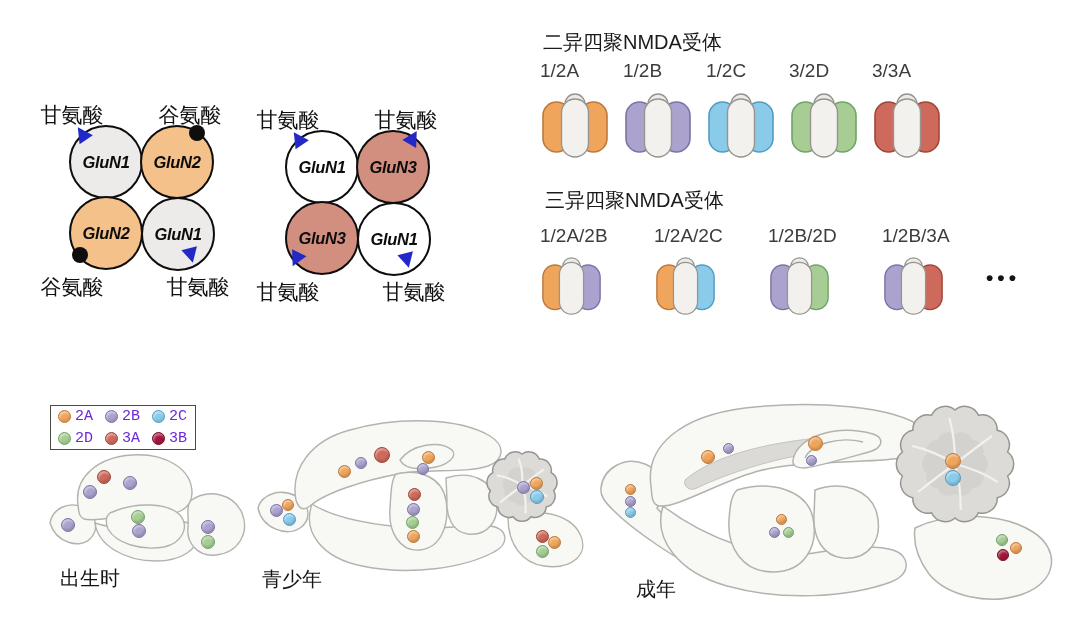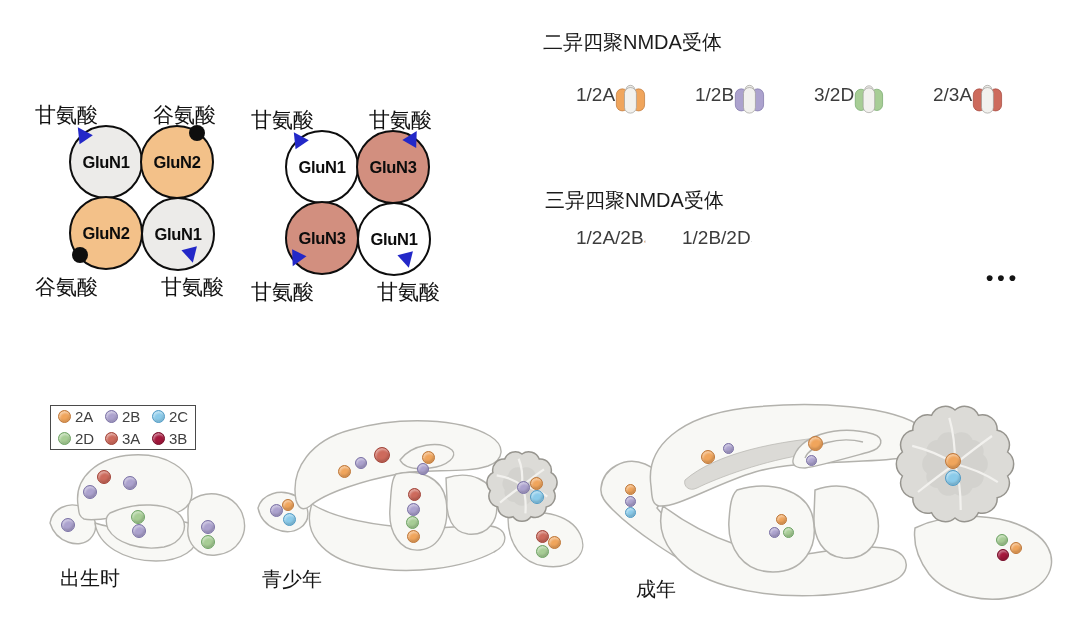--- a/index.html
+++ b/index.html
@@ -12,51 +12,51 @@
   #tri-title{left:545px;top:187px;font-size:20px;}
   #expression-title{left:273px;top:357px;font-size:21px;}
 
   
   .tetramer{position:absolute;width:150px;height:150px;}
   #tetramer-0{left:69px;top:125px;}
   #tetramer-1{left:285px;top:130px;}
   .subunit{position:absolute;width:74px;height:74px;border-radius:50%;
            border:2.6px solid #0d0d0d;box-sizing:border-box;
            display:flex;align-items:center;justify-content:center;}
-  .subunit span{font-weight:bold;font-size:16.5px;color:#0c0c0c;letter-spacing:-0.3px;}
+  .subunit span{font-weight:bold;font-size:16.5px;color:#0c0c0c;letter-spacing:-0.3px;font-style:italic;}
   .pos-tl{left:0;top:0;} .pos-tr{left:71px;top:0;} .pos-bl{left:0;top:71px;} .pos-br{left:72px;top:72px;}
-  .lig{position:absolute;width:74px;font-size:21px;color:#111;white-space:nowrap;}
+  .lig{position:absolute;width:74px;font-size:21px;text-align:center;color:#111;white-space:nowrap;}
   .lig-tl{left:-34px;top:-24px;} .lig-tr{left:84px;top:-24px;}
   .lig-bl{left:-34px;top:148px;} .lig-br{left:92px;top:148px;}
   .site{position:absolute;z-index:3;}
   .site-tl{left:5px;top:1px;} .site-tr{left:120px;top:0px;}
   .site-bl{left:3px;top:122px;} .site-br{left:114px;top:123px;}
   .tri-up{display:block;width:0;height:0;border-left:8.5px solid transparent;border-right:8.5px solid transparent;border-bottom:15px solid #2328C8;}
   .tri-down{display:block;width:0;height:0;border-left:8.5px solid transparent;border-right:8.5px solid transparent;border-top:15px solid #2328C8;}
   .site-tl .tri-up{transform:rotate(-34deg);} .site-tr .tri-up{transform:rotate(30deg);}
   .site-bl .tri-down{transform:rotate(26deg);} .site-br .tri-down{transform:rotate(-14deg);}
   .glu-dot{display:block;width:16px;height:16px;border-radius:50%;background:#0e0e0e;}
 
   
   .receptor-row{position:absolute;display:flex;}
   #di-row{left:540px;top:59px;gap:13px;}
-  #tri-row{left:540px;top:206px;}
-  .receptor{width:70px;display:flex;flex-direction:row;align-items:center;margin-left:36px;}
+  #tri-row{left:540px;top:224px;gap:44px;}
+  .receptor{width:70px;display:flex;flex-direction:column;align-items:flex-start;}
   .rlabel{font-size:19px;color:#3c3c3c;height:26px;line-height:24px;white-space:nowrap;text-align:center;}
   #di-row .receptor svg{margin-top:7px;} #tri-row .receptor svg{margin-top:6px;}
   #ellipsis{left:986px;top:266px;font-size:21px;font-weight:bold;letter-spacing:4px;color:#141414;}
 
   
   #legend{left:50px;top:405px;width:146px;height:45px;border:1.6px solid #4a4a4a;background:#fff;
           box-sizing:border-box;display:grid;grid-template-columns:47px 47px 47px;
           grid-template-rows:1fr 1fr;align-items:center;padding-left:7px;z-index:6;}
   .legend-item{display:flex;align-items:center;gap:4px;}
   .ldot{width:13px;height:13px;border-radius:50%;box-sizing:border-box;
         box-shadow:inset -1px -2px 2px rgba(0,0,0,0.10), inset 1px 2px 2px rgba(255,255,255,0.45);}
-  .llabel{font-size:15px;color:#404040;}
+  .llabel{font-size:15px;color:#6d28d9;font-family:Liberation Mono, monospace;}
 
   
   .brain-svg{position:absolute;}
   #dots-layer{position:absolute;left:0;top:0;width:1092px;height:632px;z-index:5;pointer-events:none;}
   .bdot{position:absolute;border-radius:50%;box-sizing:border-box;
         box-shadow:inset -1px -2px 2px rgba(0,0,0,0.14), inset 1px 2px 2px rgba(255,255,255,0.4);}
   .stage-label{position:absolute;font-size:20px;color:#151515;z-index:6;}
   #stage-0-label{left:60px;top:565px;} #stage-1-label{left:262px;top:566px;} #stage-2-label{left:636px;top:576px;}
 </style>
 </head>
@@ -141,54 +141,81 @@
       <div class="receptor">
         <div class="rlabel">1/2B</div>
         <svg width="70" height="66" viewBox="0 0 70 66">
           <rect x="25" y="2" width="20" height="36" rx="10" fill="#ECEBE8" stroke="#96948F" stroke-width="1.4"></rect>
           <rect x="3" y="10" width="27" height="50" rx="13.5" fill="#ACA2CE" stroke="#7C73A6" stroke-width="1.6"></rect>
           <rect x="40" y="10" width="27" height="50" rx="13.5" fill="#ACA2CE" stroke="#7C73A6" stroke-width="1.6"></rect>
           <rect x="21.5" y="7" width="27" height="58" rx="13.5" fill="#F2F1EE" stroke="#96948F" stroke-width="1.4"></rect>
         </svg>
       </div>
       <div class="receptor">
+        <div class="rlabel">1/2C</div>
+        <svg width="70" height="66" viewBox="0 0 70 66">
+          <rect x="25" y="2" width="20" height="36" rx="10" fill="#ECEBE8" stroke="#96948F" stroke-width="1.4"></rect>
+          <rect x="3" y="10" width="27" height="50" rx="13.5" fill="#8BCBEA" stroke="#529BC5" stroke-width="1.6"></rect>
+          <rect x="40" y="10" width="27" height="50" rx="13.5" fill="#8BCBEA" stroke="#529BC5" stroke-width="1.6"></rect>
+          <rect x="21.5" y="7" width="27" height="58" rx="13.5" fill="#F2F1EE" stroke="#96948F" stroke-width="1.4"></rect>
+        </svg>
+      </div>
+      <div class="receptor">
         <div class="rlabel">3/2D</div>
         <svg width="70" height="66" viewBox="0 0 70 66">
           <rect x="25" y="2" width="20" height="36" rx="10" fill="#ECEBE8" stroke="#96948F" stroke-width="1.4"></rect>
           <rect x="3" y="10" width="27" height="50" rx="13.5" fill="#A7CD95" stroke="#6FA466" stroke-width="1.6"></rect>
           <rect x="40" y="10" width="27" height="50" rx="13.5" fill="#A7CD95" stroke="#6FA466" stroke-width="1.6"></rect>
           <rect x="21.5" y="7" width="27" height="58" rx="13.5" fill="#F2F1EE" stroke="#96948F" stroke-width="1.4"></rect>
         </svg>
       </div>
       <div class="receptor">
-        <div class="rlabel">2/3A</div>
+        <div class="rlabel">3/3A</div>
         <svg width="70" height="66" viewBox="0 0 70 66">
           <rect x="25" y="2" width="20" height="36" rx="10" fill="#ECEBE8" stroke="#96948F" stroke-width="1.4"></rect>
           <rect x="3" y="10" width="27" height="50" rx="13.5" fill="#CD6A5C" stroke="#A2453A" stroke-width="1.6"></rect>
           <rect x="40" y="10" width="27" height="50" rx="13.5" fill="#CD6A5C" stroke="#A2453A" stroke-width="1.6"></rect>
           <rect x="21.5" y="7" width="27" height="58" rx="13.5" fill="#F2F1EE" stroke="#96948F" stroke-width="1.4"></rect>
         </svg>
       </div>
     </div>
   <div class="receptor-row" id="tri-row">
       <div class="receptor">
         <div class="rlabel">1/2A/2B</div>
         <svg width="63" height="59" viewBox="0 0 70 66">
           <rect x="25" y="2" width="20" height="36" rx="10" fill="#ECEBE8" stroke="#96948F" stroke-width="1.4"></rect>
           <rect x="3" y="10" width="27" height="50" rx="13.5" fill="#F0A55C" stroke="#BE783B" stroke-width="1.6"></rect>
           <rect x="40" y="10" width="27" height="50" rx="13.5" fill="#ACA2CE" stroke="#7C73A6" stroke-width="1.6"></rect>
           <rect x="21.5" y="7" width="27" height="58" rx="13.5" fill="#F2F1EE" stroke="#96948F" stroke-width="1.4"></rect>
         </svg>
       </div>
       <div class="receptor">
+        <div class="rlabel">1/2A/2C</div>
+        <svg width="63" height="59" viewBox="0 0 70 66">
+          <rect x="25" y="2" width="20" height="36" rx="10" fill="#ECEBE8" stroke="#96948F" stroke-width="1.4"></rect>
+          <rect x="3" y="10" width="27" height="50" rx="13.5" fill="#F0A55C" stroke="#BE783B" stroke-width="1.6"></rect>
+          <rect x="40" y="10" width="27" height="50" rx="13.5" fill="#8BCBEA" stroke="#529BC5" stroke-width="1.6"></rect>
+          <rect x="21.5" y="7" width="27" height="58" rx="13.5" fill="#F2F1EE" stroke="#96948F" stroke-width="1.4"></rect>
+        </svg>
+      </div>
+      <div class="receptor">
         <div class="rlabel">1/2B/2D</div>
         <svg width="63" height="59" viewBox="0 0 70 66">
           <rect x="25" y="2" width="20" height="36" rx="10" fill="#ECEBE8" stroke="#96948F" stroke-width="1.4"></rect>
           <rect x="3" y="10" width="27" height="50" rx="13.5" fill="#ACA2CE" stroke="#7C73A6" stroke-width="1.6"></rect>
           <rect x="40" y="10" width="27" height="50" rx="13.5" fill="#A7CD95" stroke="#6FA466" stroke-width="1.6"></rect>
+          <rect x="21.5" y="7" width="27" height="58" rx="13.5" fill="#F2F1EE" stroke="#96948F" stroke-width="1.4"></rect>
+        </svg>
+      </div>
+      <div class="receptor">
+        <div class="rlabel">1/2B/3A</div>
+        <svg width="63" height="59" viewBox="0 0 70 66">
+          <rect x="25" y="2" width="20" height="36" rx="10" fill="#ECEBE8" stroke="#96948F" stroke-width="1.4"></rect>
+          <rect x="3" y="10" width="27" height="50" rx="13.5" fill="#ACA2CE" stroke="#7C73A6" stroke-width="1.6"></rect>
+          <rect x="40" y="10" width="27" height="50" rx="13.5" fill="#CD6A5C" stroke="#A2453A" stroke-width="1.6"></rect>
           <rect x="21.5" y="7" width="27" height="58" rx="13.5" fill="#F2F1EE" stroke="#96948F" stroke-width="1.4"></rect>
         </svg>
       </div>
     </div>
   <div class="abs" id="ellipsis">•••</div>
 
   <div class="abs" id="legend">
       <div class="legend-item">
         <span class="ldot" style="background: rgb(240, 165, 92); border: 1.5px solid rgb(190, 120, 59);"></span>
         <span class="llabel">2A</span>

